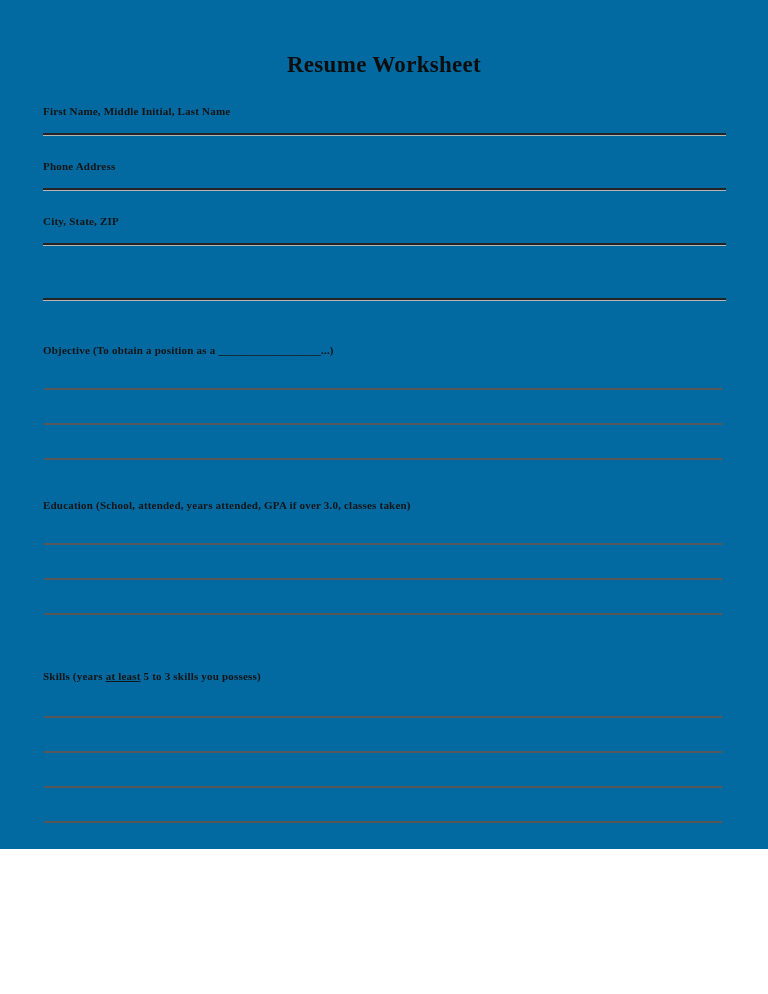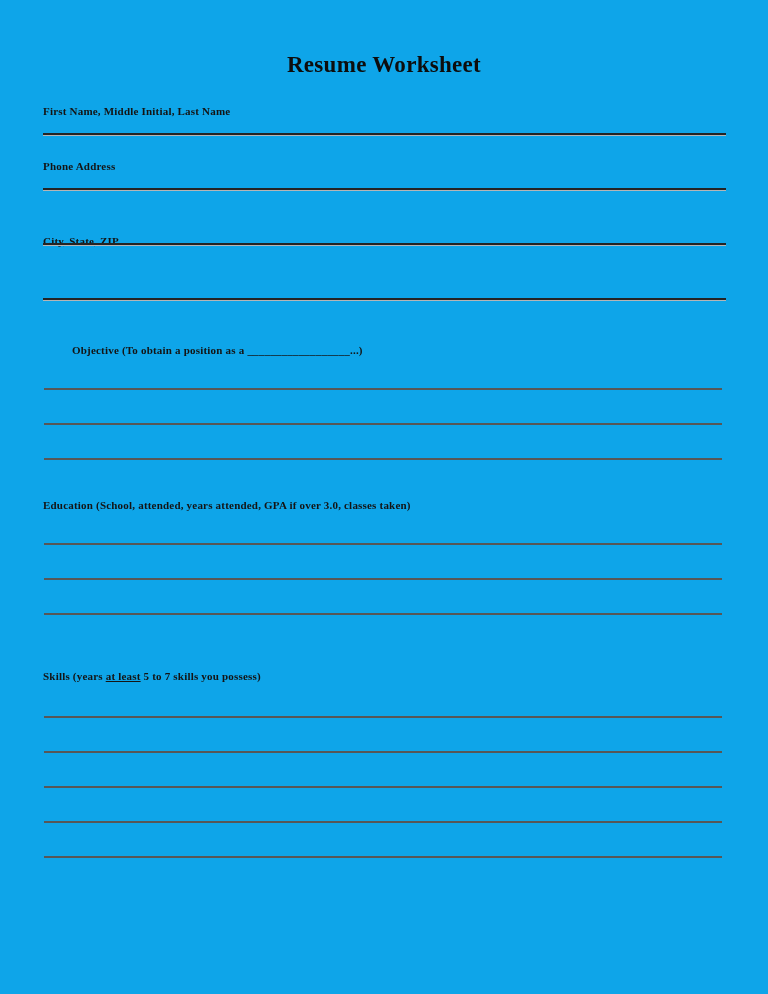--- a/index.html
+++ b/index.html
@@ -3,22 +3,22 @@
 <meta charset="utf-8">
 <style>
   html, body {
     margin: 0;
     padding: 0;
     background: #ffffff;
   }
   .page {
     position: relative;
     width: 768px;
-    height: 994px;
-    background: #0ea5e9;
+    height: 849px;
+    background: #0369a1;
     font-family: "Liberation Serif", "DejaVu Serif", serif;
     color: #141414;
     overflow: hidden;
   }
   .title {
     position: absolute;
     top: 52px;
     left: 0;
     width: 768px;
     margin: 0;
@@ -54,26 +54,26 @@
     height: 2px;
     background: #575757;
   }
   .underlined { text-decoration: underline; text-align: center; }
 
   
   .lbl-1 { top: 102px; }
   .thick-1 { top: 133px; }
   .lbl-2 { top: 157px; }
   .thick-2 { top: 188px; }
-  .lbl-3 { top: 212px; margin-top: 20px; }
+  .lbl-3 { top: 212px; }
   .thick-3 { top: 243px; }
   .lbl-4 { top: 267px; }
   .thick-4 { top: 298px; }
 
-  .lbl-obj { top: 341px; margin-left: 29px; }
+  .lbl-obj { top: 341px; }
   .obj-l1 { top: 388px; }
   .obj-l2 { top: 423px; }
   .obj-l3 { top: 458px; }
 
   .lbl-edu { top: 496px; }
   .edu-l1 { top: 543px; }
   .edu-l2 { top: 578px; }
   .edu-l3 { top: 613px; }
 
   .lbl-skl { top: 667px; }
@@ -104,20 +104,20 @@
   <div class="label lbl-obj"><span>Objective (To obtain a position as a </span><span>__________________</span><span>...)</span></div>
   <div class="wline obj-l1"></div>
   <div class="wline obj-l2"></div>
   <div class="wline obj-l3"></div>
 
   <div class="label lbl-edu">Education (School, attended, years attended, GPA if over 3.0, classes taken)</div>
   <div class="wline edu-l1"></div>
   <div class="wline edu-l2"></div>
   <div class="wline edu-l3"></div>
 
-  <div class="label lbl-skl"><span>Skills (years </span><span class="underlined">at least</span><span> 5 to 7 skills you possess)</span></div>
+  <div class="label lbl-skl"><span>Skills (years </span><span class="underlined">at least</span><span> 5 to 3 skills you possess)</span></div>
   <div class="wline skl-l1"></div>
   <div class="wline skl-l2"></div>
   <div class="wline skl-l3"></div>
   <div class="wline skl-l4"></div>
   <div class="wline skl-l5"></div>
 
 </div>
 
 </body></html>

